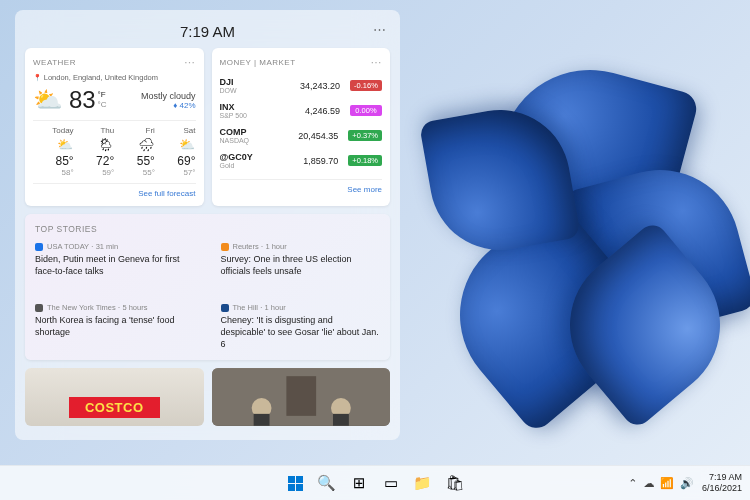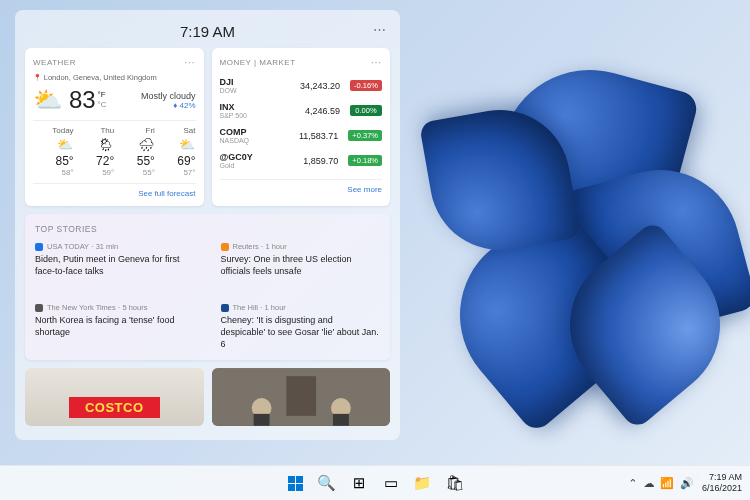--- a/index.html
+++ b/index.html
@@ -37,21 +37,21 @@
 .fday-lo{font-size:8px;color:#999}
 .card-link{text-align:right;font-size:8px;color:#3a7bd5;margin-top:6px;padding-top:5px;border-top:1px solid #eee;cursor:pointer}
 .stock-row{display:flex;align-items:center;padding:4px 0;gap:6px}
 .stock-sym{font-size:9px;font-weight:600;color:#222}
 .stock-name{font-size:7px;color:#999}
 .stock-left{flex:1}
 .stock-price{font-size:9px;font-weight:500;color:#222;margin-right:4px}
 .stock-change{font-size:7.5px;color:#fff;padding:1px 4px;border-radius:2px;min-width:32px;text-align:center}
 .pos{background:#2fa84f}
 .neg{background:#d64545}
-.neu{background:#15803d}
+.neu{background:#d946ef}
 .news-card{background:linear-gradient(135deg,#f3eef9 0%,#eef2fa 100%);border-radius:6px;padding:10px;margin-top:8px;box-shadow:0 1px 3px rgba(0,0,0,.08)}
 .news-title{font-size:8.5px;color:#888;letter-spacing:.5px;margin-bottom:8px}
 .news-grid{display:grid;grid-template-columns:1fr 1fr;gap:26px}
 .news-item{cursor:pointer}
 .news-src{display:flex;align-items:center;gap:4px;font-size:7.5px;color:#888;margin-bottom:3px}
 .news-dot{width:8px;height:8px;border-radius:2px;display:inline-block}
 .news-headline{font-size:9px;color:#222;line-height:1.3}
 .thumb-row{display:flex;gap:8px;margin-top:8px}
 .thumb{flex:1;height:58px;border-radius:6px;background:#ccc;overflow:hidden;position:relative;cursor:pointer}
 .thumb1{background:linear-gradient(180deg,#e8e4dc 0%,#d4cfc5 100%);display:flex;align-items:flex-end;justify-content:center}
@@ -84,21 +84,21 @@
     <span class="panel-time">7:19 AM</span>
     <span class="panel-more">⋯</span>
   </div>
 
   <div class="row">
     <div class="card">
       <div class="card-head">
         <span>WEATHER</span>
         <span class="card-more">⋯</span>
       </div>
-      <div class="weather-loc">London, Geneva, United Kingdom</div>
+      <div class="weather-loc">London, England, United Kingdom</div>
       <div class="weather-main">
         <span class="weather-icon">⛅</span>
         <span class="weather-temp">
           <span>83</span>
           <span class="weather-unit">
               <span>°F</span>
               <span>°C</span>
             </span>
         </span>
         <div class="weather-cond">
@@ -155,21 +155,21 @@
               <div class="stock-name">S&amp;P 500</div>
             </div>
             <span class="stock-price">4,246.59</span>
             <span class="stock-change neu">0.00%</span>
           </div>
           <div class="stock-row">
             <div class="stock-left">
               <div class="stock-sym">COMP</div>
               <div class="stock-name">NASDAQ</div>
             </div>
-            <span class="stock-price">11,583.71</span>
+            <span class="stock-price">20,454.35</span>
             <span class="stock-change pos">+0.37%</span>
           </div>
           <div class="stock-row">
             <div class="stock-left">
               <div class="stock-sym">@GC0Y</div>
               <div class="stock-name">Gold</div>
             </div>
             <span class="stock-price">1,859.70</span>
             <span class="stock-change pos">+0.18%</span>
           </div>

